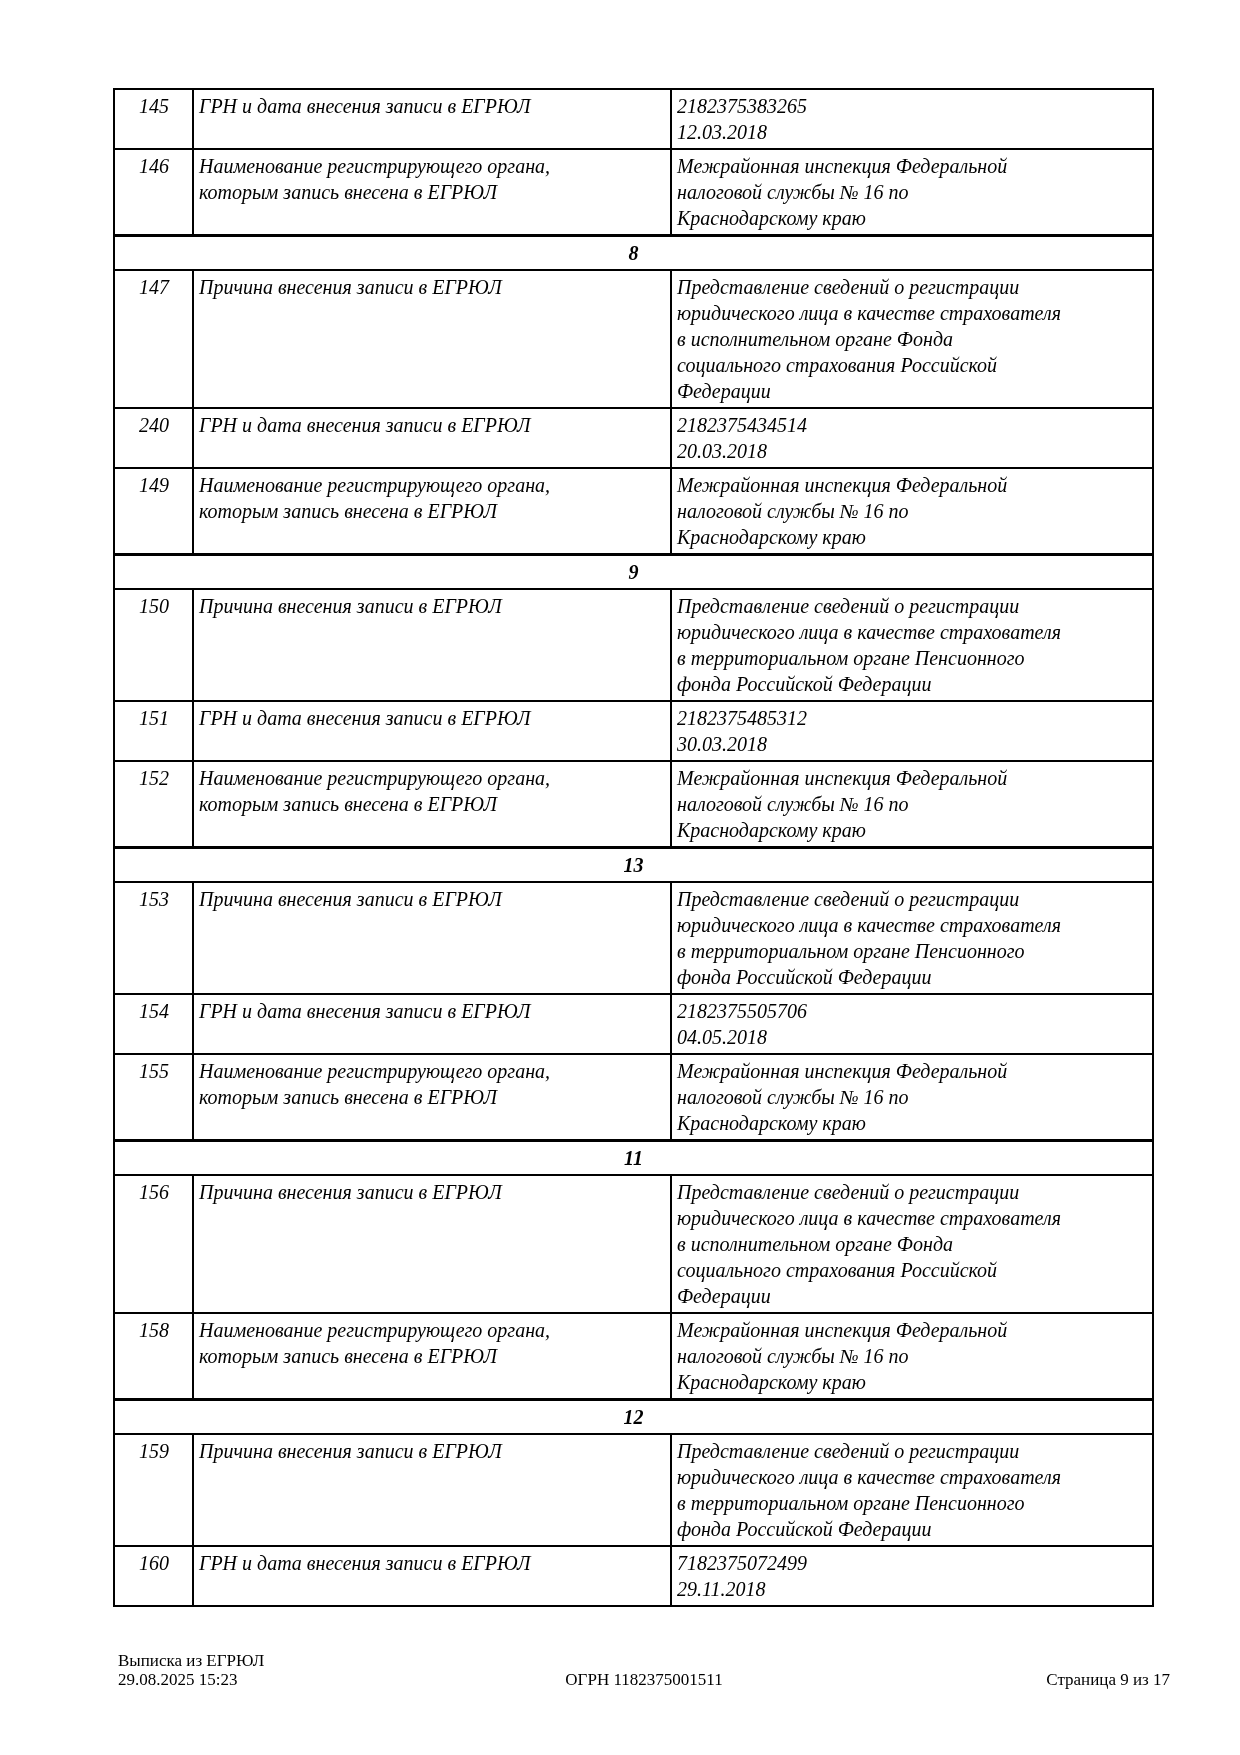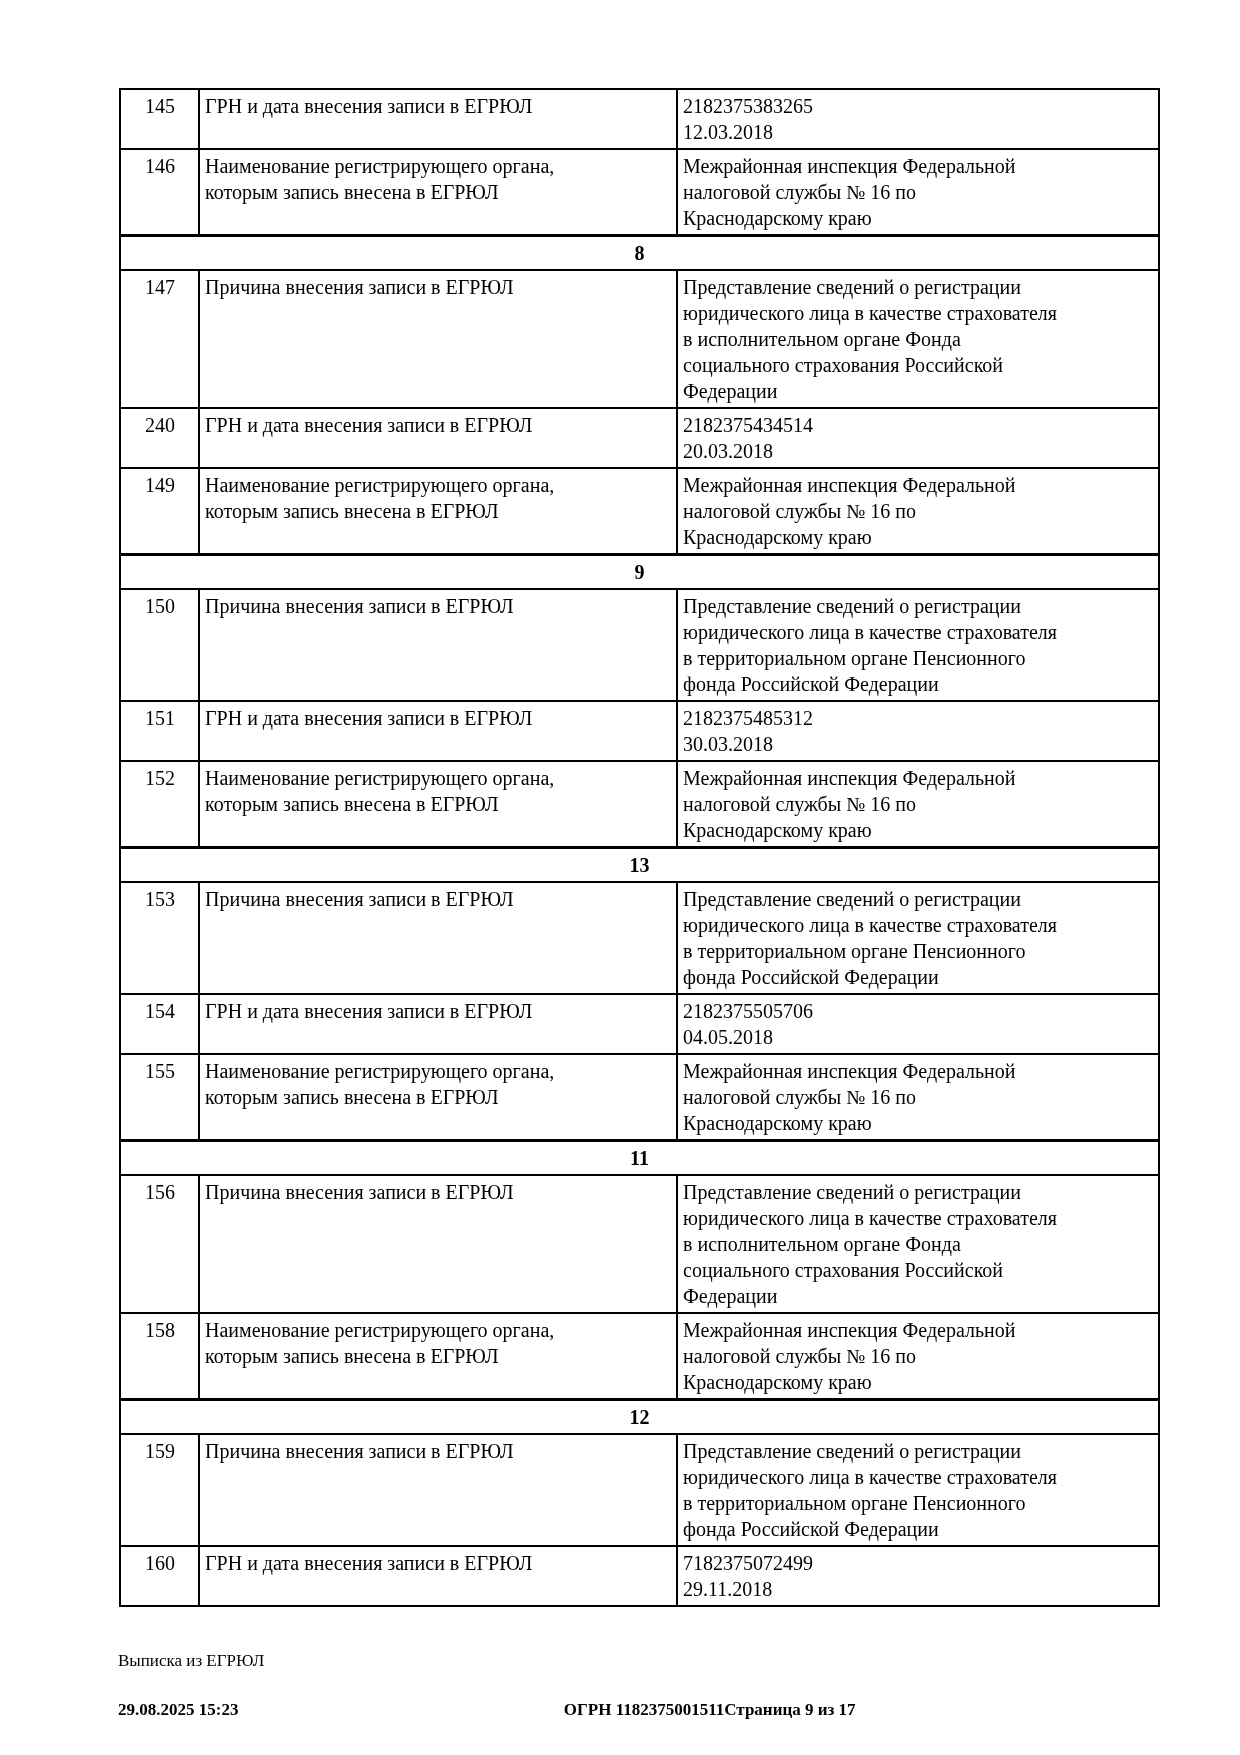--- a/index.html
+++ b/index.html
@@ -10,25 +10,26 @@
     width: 1240px;
     height: 1755px;
     background: #ffffff;
     position: relative;
     font-family: "Liberation Serif", "DejaVu Serif", serif;
     color: #000000;
     overflow: hidden;
   }
   .doc-table {
     position: absolute;
-    left: 119px;
+    left: 113px;
     top: 88px;
     width: 1039px;
     border-collapse: collapse;
     table-layout: fixed;
+    font-style: italic;
   }
   .doc-table td {
     border: 2px solid #000000;
     vertical-align: top;
     font-size: 20px;
     line-height: 26px;
     padding: 3px 4px 3px 5px;
     overflow: hidden;
   }
   .cell-num {
@@ -51,25 +52,23 @@
     left: 118px;
     top: 1651px;
     width: 1052px;
     font-size: 17px;
     line-height: 19px;
   }
   .footer-row2 {
     display: grid;
     grid-template-columns: 1fr auto 1fr;
     align-items: baseline;
-    font-weight: bold;
   }
   .footer-page {
-    text-align: left;
-    margin-top: 30px;
+    text-align: right;
   }
 </style>
 </head>
 <body>
 
 <div>
 
   <table class="doc-table">
     <colgroup>
       <col style="width:79px">

